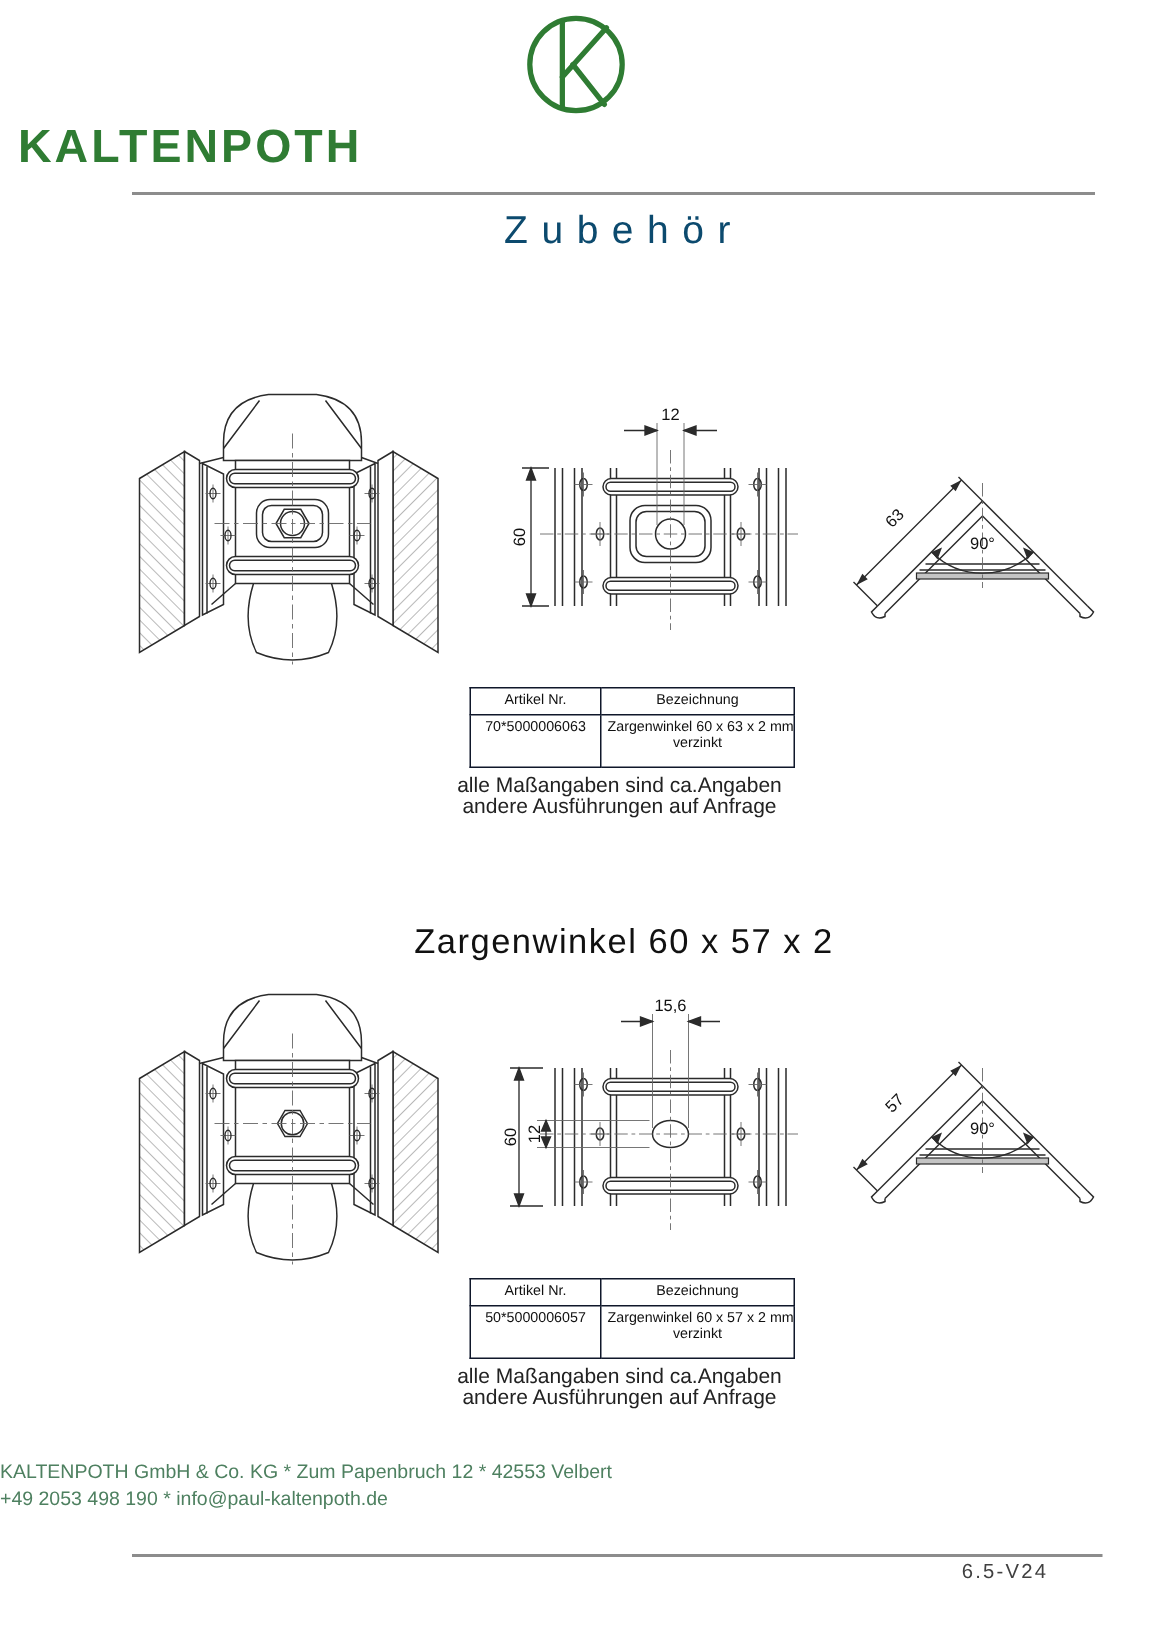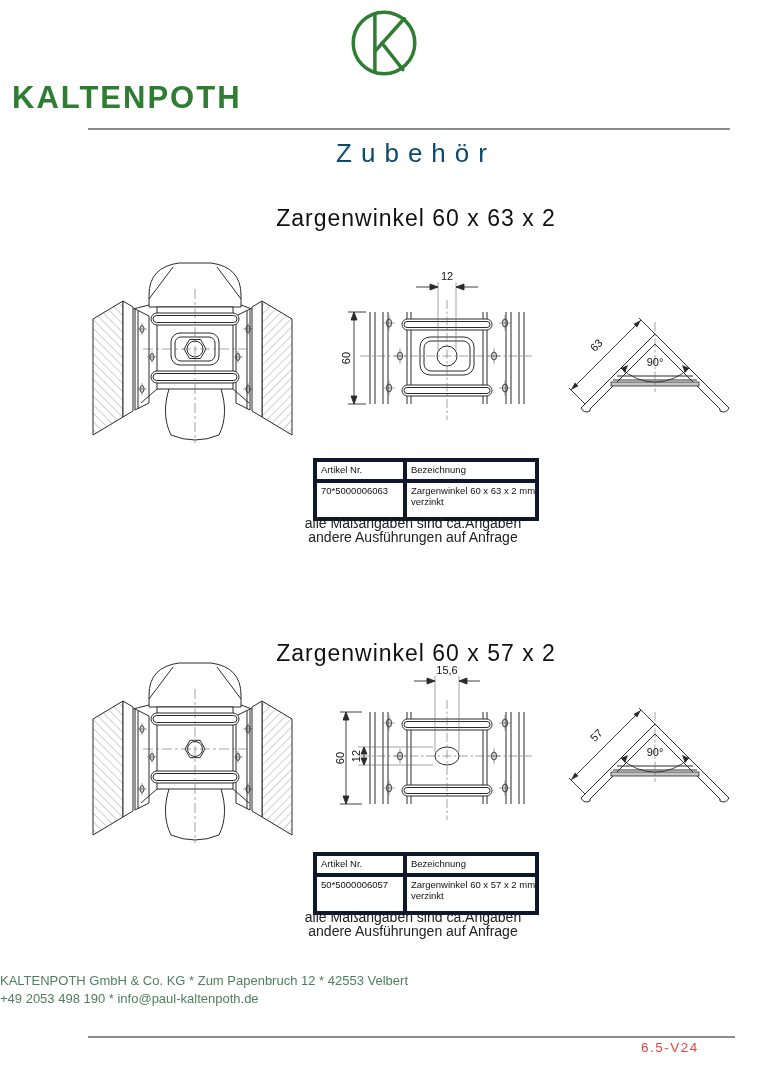--- a/index.html
+++ b/index.html
@@ -8,35 +8,35 @@
   .abs{position:absolute;}
   .brand-logo{left:0;right:0;top:8px;text-align:center;}
   .brand-name{left:12px;right:0;top:80px;text-align:left;font-size:31px;font-weight:700;
               letter-spacing:2px;color:#2f7c33;}
   .rule{height:0;border-top:2px solid #8c8c8c;}
   .rule-top{left:88px;width:642px;top:128px;}
   .rule-bottom{left:88px;width:647px;top:1036px;}
   .subtitle{left:64px;right:0;top:138px;text-align:center;font-size:26px;letter-spacing:9px;color:#0c4a6e;}
   .sec-title{left:64px;right:0;text-align:center;font-size:23px;letter-spacing:1px;color:#111;}
   .sec-title-1{top:205px;}
-  .sec-title-2{top:640px;}
+  .sec-title-2{top:614px;}
   .art-table{border-collapse:collapse;font-size:9.5px;color:#111;table-layout:fixed;width:206px;}
-  .art-table th,.art-table td{border:4px solid #0f172a;text-align:left;vertical-align:top;
+  .art-table th,.art-table td{border:1px solid #0f172a;text-align:center;vertical-align:top;
         padding:2px 4px;font-weight:400;white-space:nowrap;overflow:hidden;}
   .art-table .c1{width:78px;}
   .art-table .c2{width:120px;}
   .art-table th{height:13px;}
   .art-table td{height:30px;}
   .tbl-1{left:313px;top:458px;}
   .tbl-2{left:313px;top:852px;}
   .notes{width:220px;text-align:center;font-size:14px;line-height:13.5px;color:#222;}
   .notes-1{left:303px;top:517px;}
   .notes-2{left:303px;top:911px;}
   .footer{left:0;right:0;top:972px;font-size:13px;line-height:17.5px;color:#4e8060;}
-  .pagenum{left:600px;top:1040px;width:140px;text-align:center;font-size:13.5px;letter-spacing:1.5px;color:#ef4444;}
+  .pagenum{left:600px;top:1040px;width:140px;text-align:center;font-size:13.5px;letter-spacing:1.5px;color:#404040;}
   svg text{font-family:"Liberation Sans",sans-serif;font-size:11px;fill:#111;}
   .dwg{position:absolute;}
 </style>
 </head>
 <body>
 
 <div class="page">
 
   <div class="abs brand-logo">
     <svg width="70" height="70" viewBox="0 0 100 100">
@@ -47,21 +47,20 @@
         <path d="M47,50 L77,88"></path>
       </g>
     </svg>
   </div>
   <div class="abs brand-name">KALTENPOTH</div>
 
   <div class="abs rule rule-top"></div>
 
   <div class="abs subtitle">Zubehör</div>
 
-  <div class="abs sec-title sec-title-1">Zargenwinkel 60 x 63 x 2</div>
 
   <svg class="dwg" style="left:85px;top:253px;" width="215" height="192" viewBox="0 0 215 192">
     <defs>
       <pattern id="h1a" width="6" height="6" patternUnits="userSpaceOnUse" patternTransform="rotate(-45)">
         <line x1="0" y1="0" x2="0" y2="6" stroke="#8a8a8a" stroke-width="0.8"></line>
       </pattern>
       <pattern id="h1b" width="6" height="6" patternUnits="userSpaceOnUse" patternTransform="rotate(45)">
         <line x1="0" y1="0" x2="0" y2="6" stroke="#8a8a8a" stroke-width="0.8"></line>
       </pattern>
     </defs>

